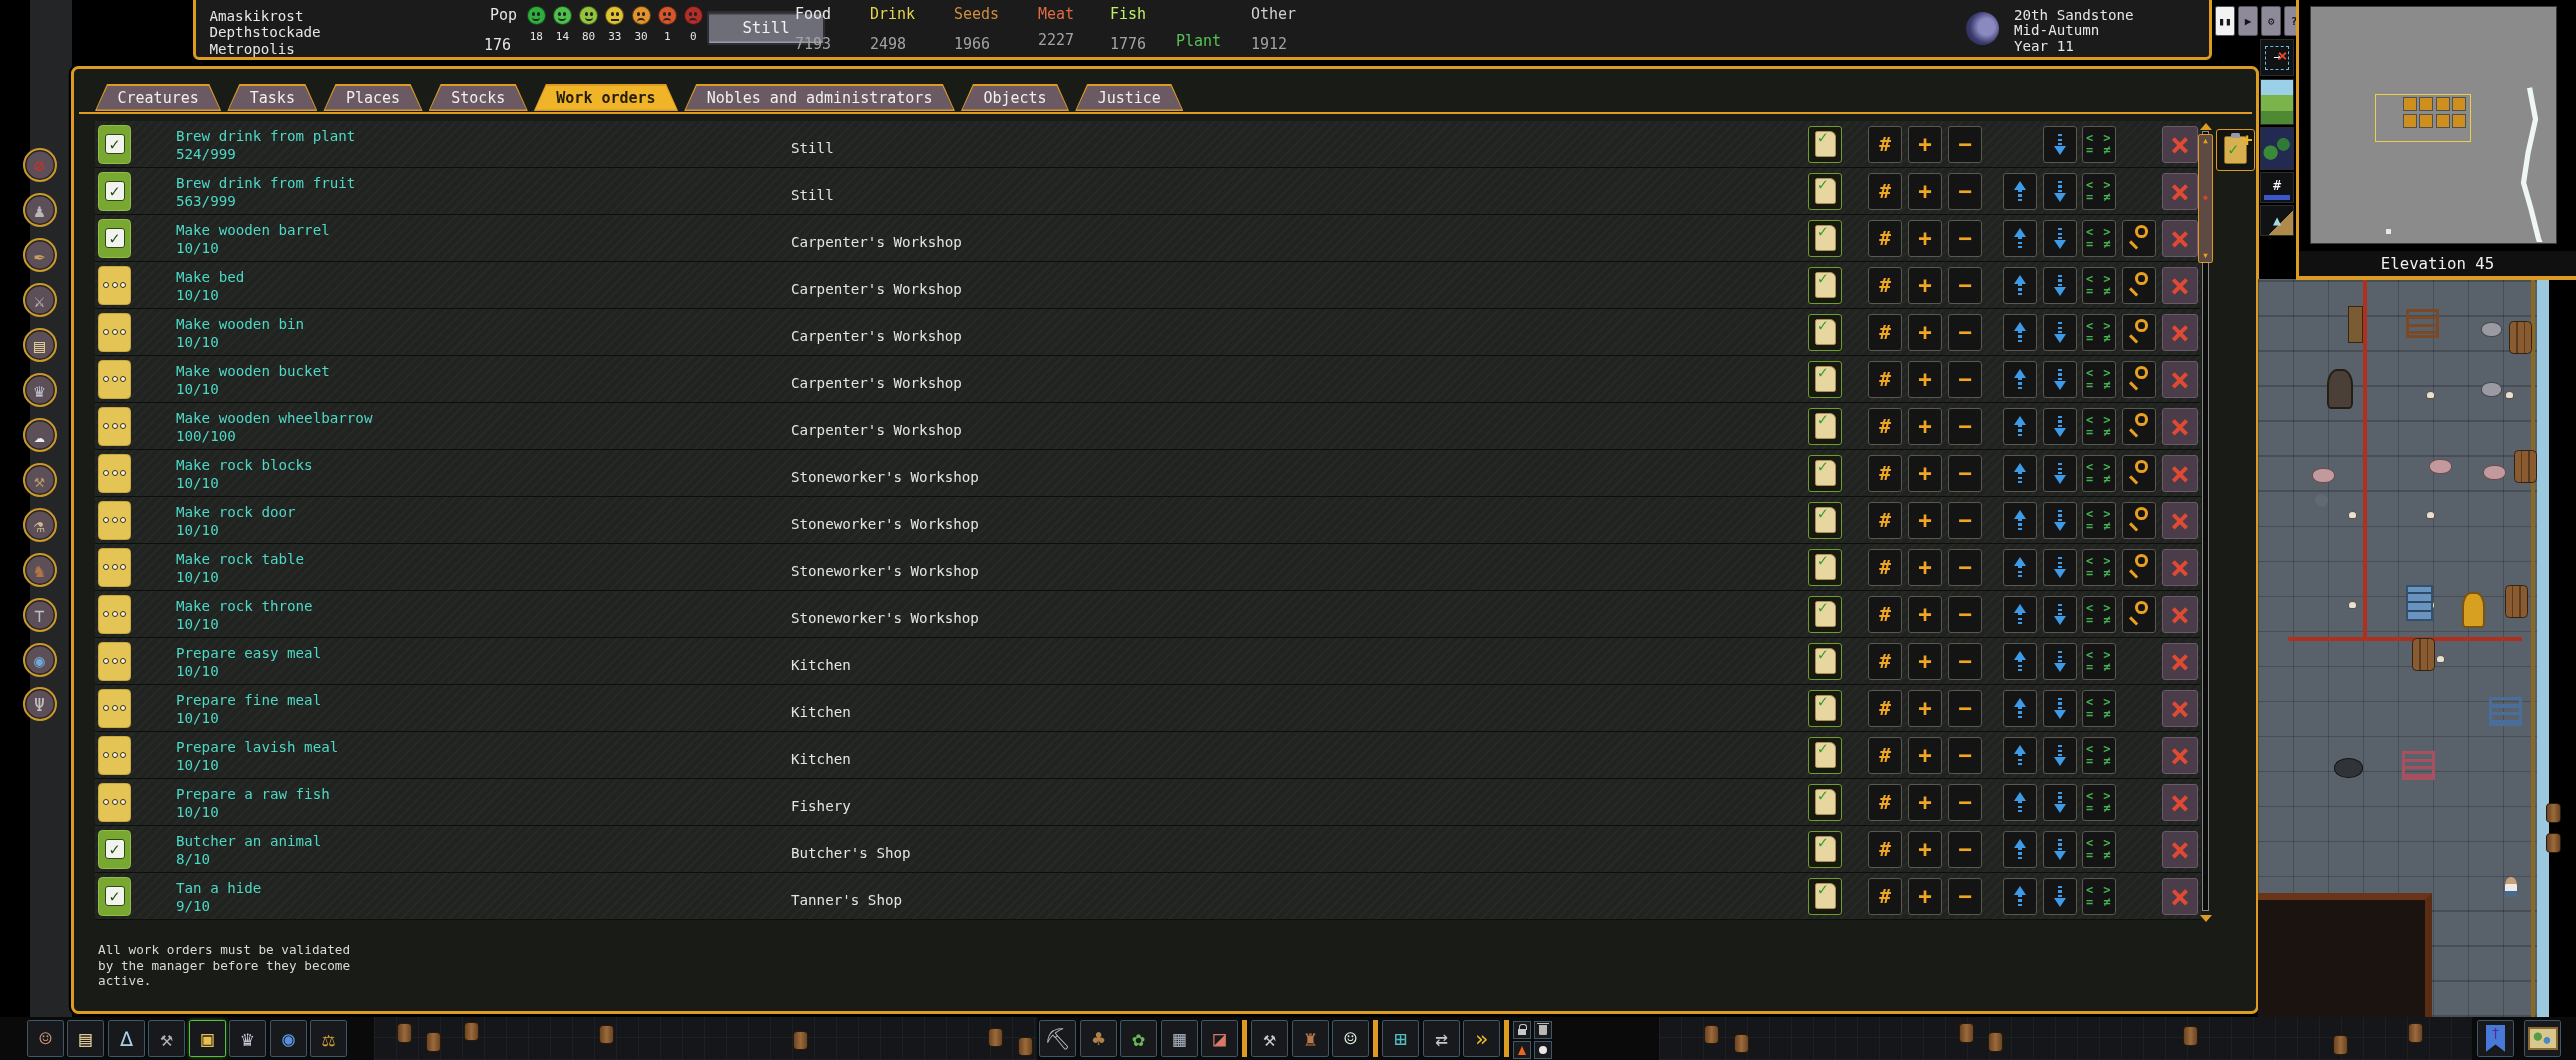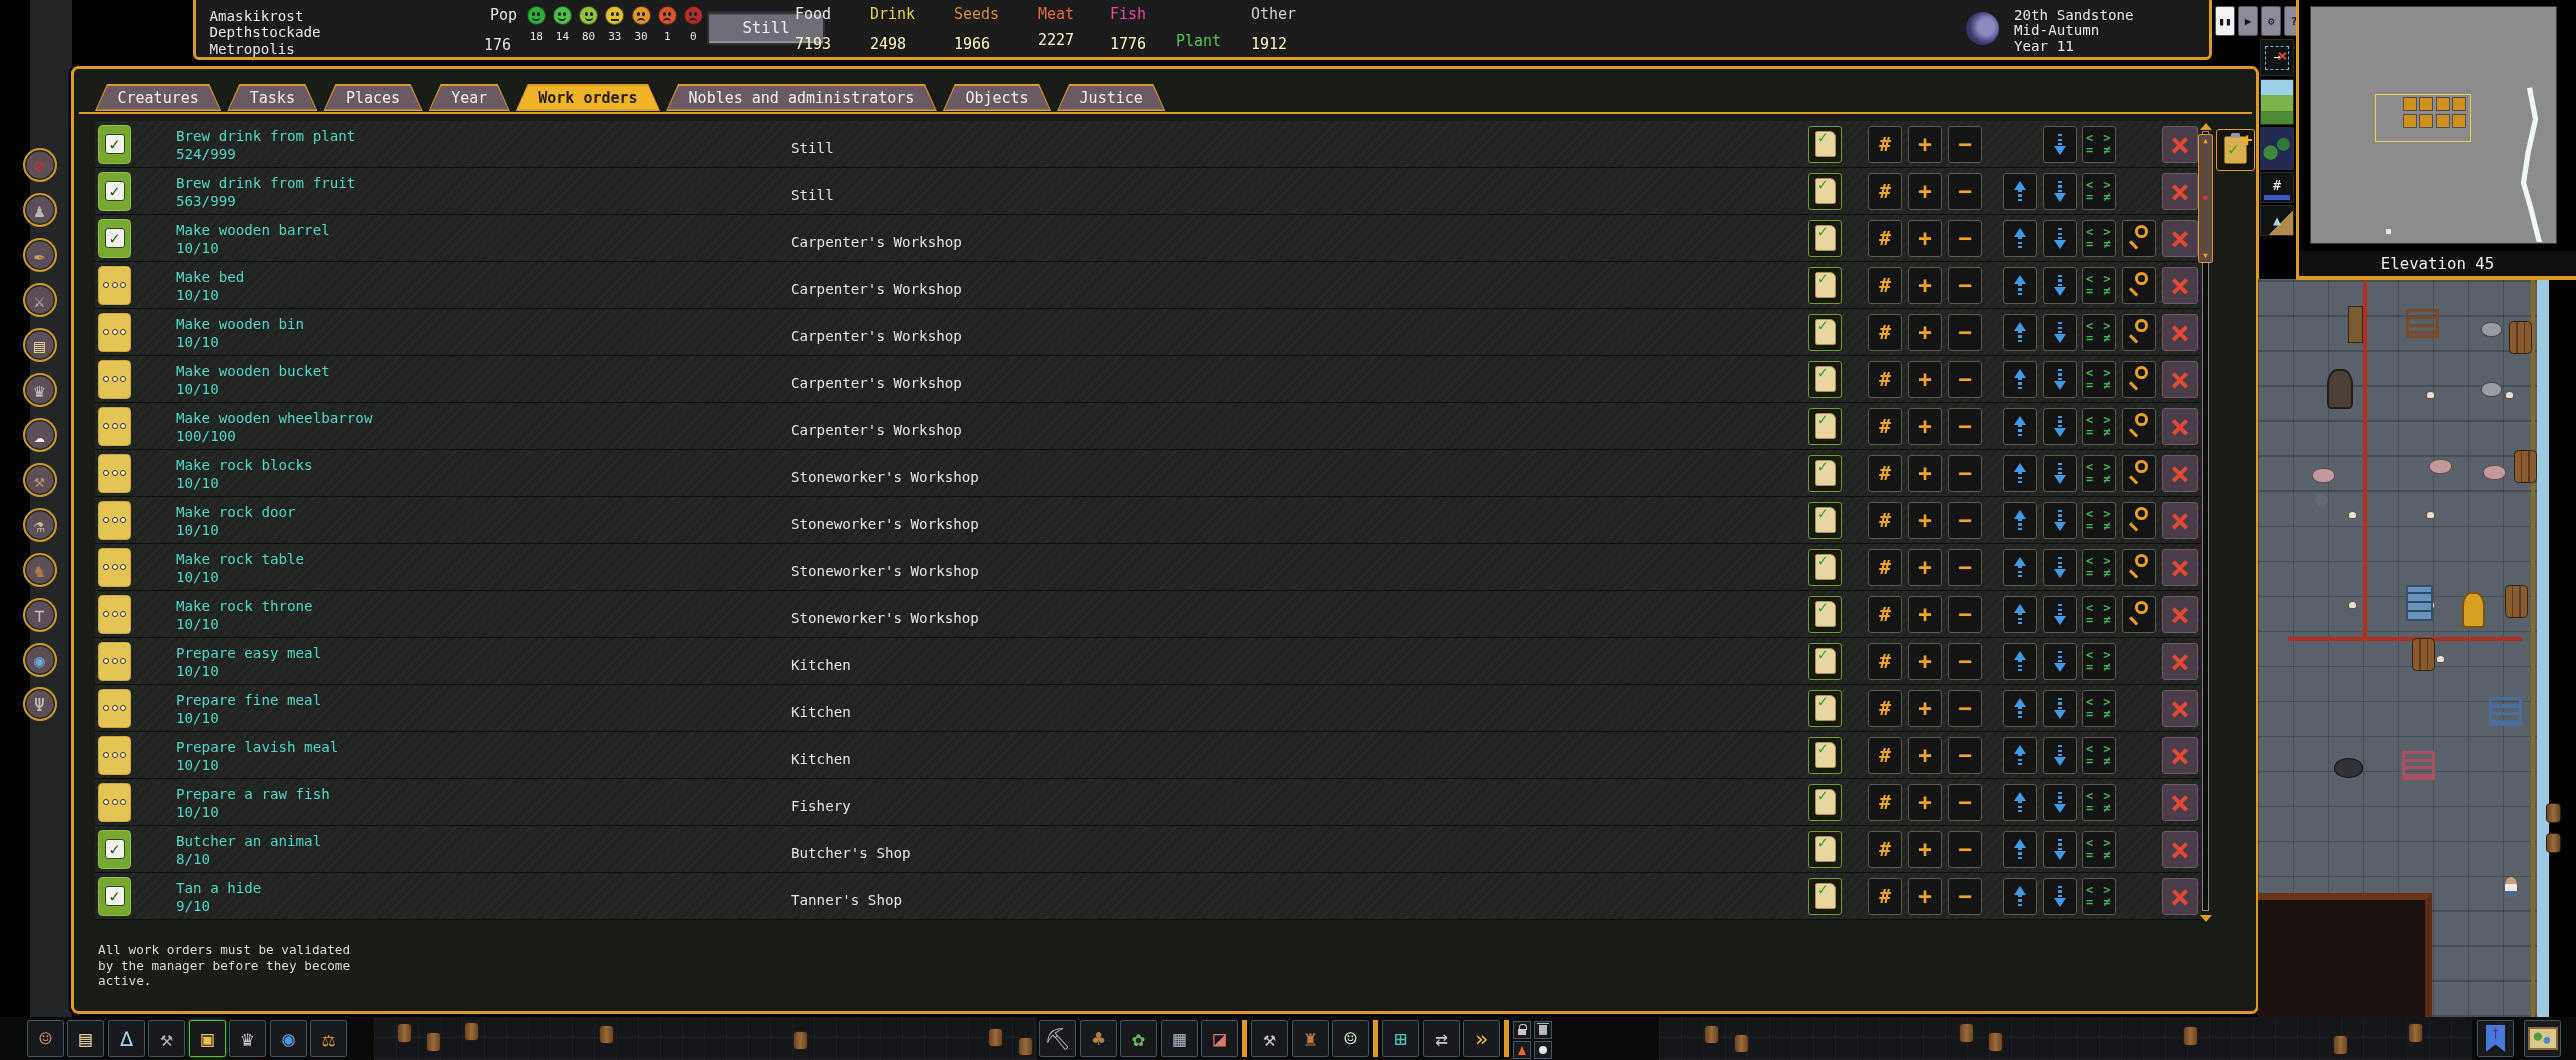--- a/index.html
+++ b/index.html
@@ -27,21 +27,21 @@
   .face .m{position:absolute;left:4.5px;right:4.5px;height:5.2px;top:9px;
     border-bottom:2.2px solid #222;border-radius:0 0 6px 6px}
   .face .m.flat{border-bottom:none;border-top:2.2px solid #222;border-radius:0;top:12px}
   .face .m.frown{border-bottom:none;border-top:2.2px solid #222;border-radius:6px 6px 0 0;top:11.2px}
   .mood-v{font-size:11px}
   #stocks-btn{left:511px;top:12px;width:118px;height:34px;background:#6e6e78;
     border:2.2px solid #2e2e34;border-radius:3px;color:#f2f2f2;font-size:15.7px;
     font-family:inherit;box-shadow:0 1.5px 0 #3a3a40 inset,0 -1.5px 0 #9a9aa4 inset;cursor:pointer}
   #stock-cols{left:599px;top:6px;display:flex;gap:0}
   .scol{display:flex;flex-direction:column;gap:12px;align-items:flex-start}
-  .scol .lab{font-size:15px}.scol .val{font-size:15px;color:#fef9c3}
+  .scol .lab{font-size:15px}.scol .val{font-size:15px;color:#a3a3a3}
   #moon{left:1770px;top:13.5px;width:33px;height:33px;border-radius:50%;
     background:radial-gradient(circle at 62% 45%,#8a8ac0 0 30%,#3a3a6e 60%,#22224a 100%)}
   #date-block{left:1818px;top:9px;font-size:14.2px;line-height:15.7px;white-space:pre}
 
   
   #winctl{left:2215px;top:6px;display:flex;gap:3px}
   .winbtn{width:20px;height:30px;background:#8f8a99;border:1.5px solid #55505e;border-radius:2.2px;
     color:#151318;font-size:11.2px;display:flex;align-items:center;justify-content:center;
     font-weight:bold;cursor:pointer;font-family:inherit}
   .winbtn.on{background:#f2f2f2}
@@ -279,21 +279,21 @@
       </div>
       <div class="scol" style="min-width: 84px;">
         <div class="lab" style="color: rgb(208, 143, 62);">Seeds</div>
         <div class="val">1966</div>
       </div>
       <div class="scol" style="min-width: 72px; gap: 8px;">
         <div class="lab" style="color: rgb(224, 106, 69);">Meat</div>
         <div class="val">2227</div>
       </div>
       <div class="scol" style="min-width: 66px;">
-        <div class="lab" style="color: #ec4899; text-align: center;">Fish</div>
+        <div class="lab" style="color: #bef264; text-align: center;">Fish</div>
         <div class="val">1776</div>
       </div>
       <div class="scol" style="min-width: 75px; margin-top: 27px;">
         <div class="lab" style="color: rgb(85, 196, 85);">Plant</div>
         <div class="val">2917</div>
       </div>
       <div class="scol" style="min-width: 67px;">
         <div class="lab" style="color: rgb(208, 208, 208);">Other</div>
         <div class="val">1912</div>
       </div>
@@ -316,21 +316,21 @@
       <div class="tab">
         <div class="tab-in">Creatures</div>
       </div>
       <div class="tab">
         <div class="tab-in">Tasks</div>
       </div>
       <div class="tab">
         <div class="tab-in">Places</div>
       </div>
       <div class="tab">
-        <div class="tab-in">Year</div>
+        <div class="tab-in">Stocks</div>
       </div>
       <div class="tab active">
         <div class="tab-in">Work orders</div>
       </div>
       <div class="tab">
         <div class="tab-in">Nobles and administrators</div>
       </div>
       <div class="tab">
         <div class="tab-in">Objects</div>
       </div>

